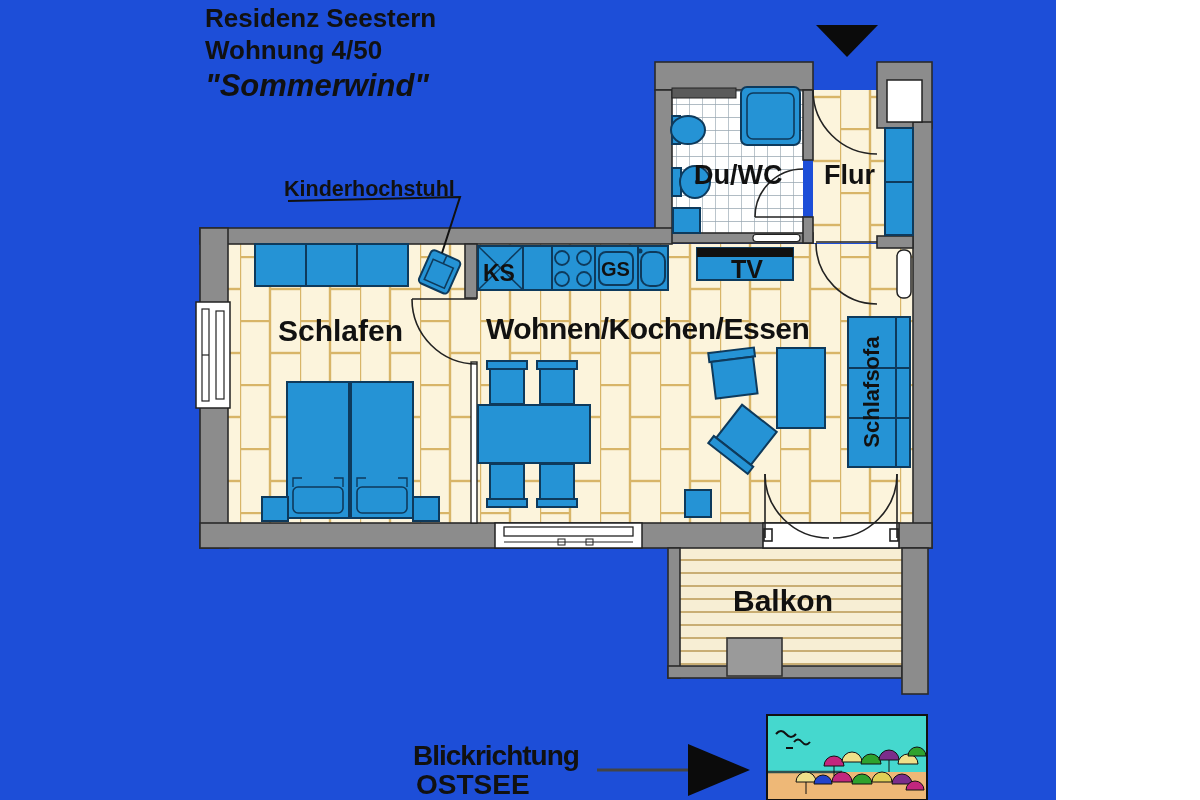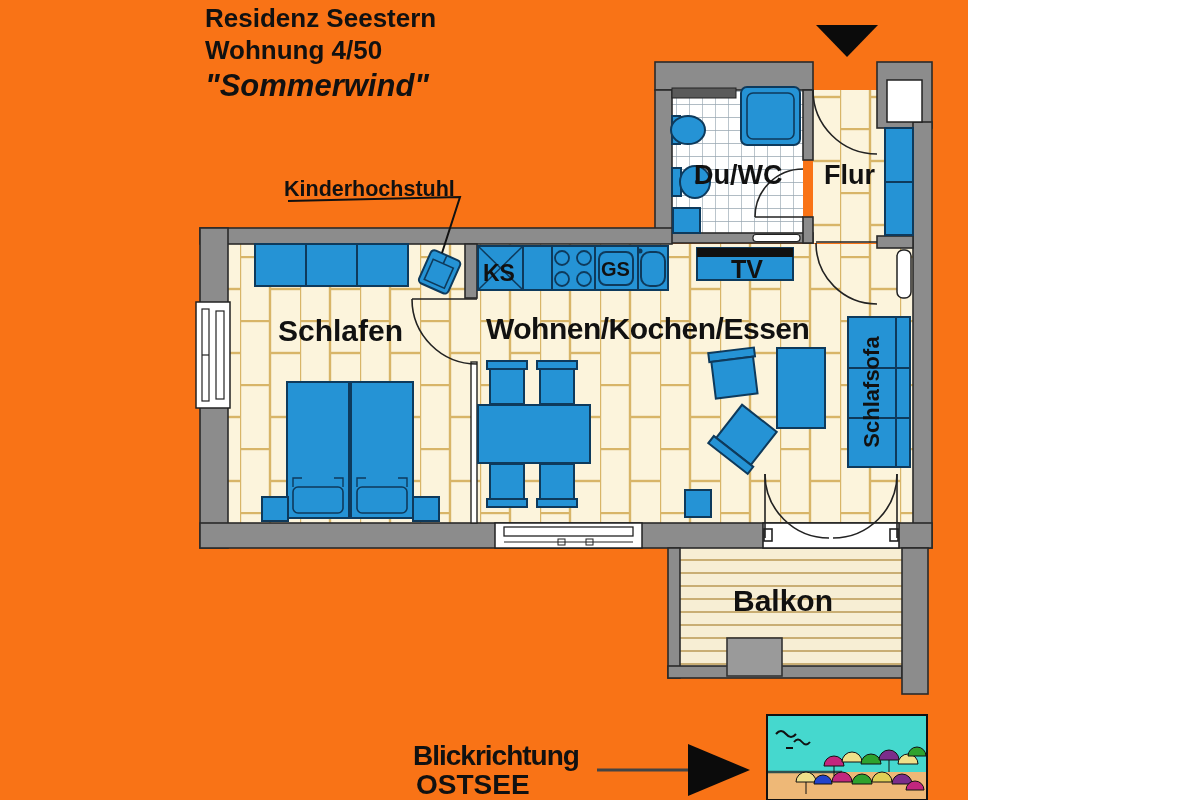--- a/index.html
+++ b/index.html
@@ -1,16 +1,16 @@
 <!DOCTYPE html>
 <html><head>
 <meta charset="utf-8">
 <style>
   html,body{margin:0;padding:0;background:#ffffff;}
-  .stage{position:relative;width:968px;height:800px;background:#f97316;overflow:hidden;}
+  .stage{position:relative;width:1056px;height:800px;background:#1d4ed8;overflow:hidden;}
   svg{position:absolute;left:0;top:0;}
   text{font-family:"Liberation Sans","DejaVu Sans",sans-serif;font-weight:bold;fill:#111111;}
 </style>
 </head>
 <body>
 
 <div class="stage">
 <svg width="1200" height="800" viewBox="0 0 1200 800">
   <defs>
     <pattern id="tileFloor" width="60" height="64" patternUnits="userSpaceOnUse">

